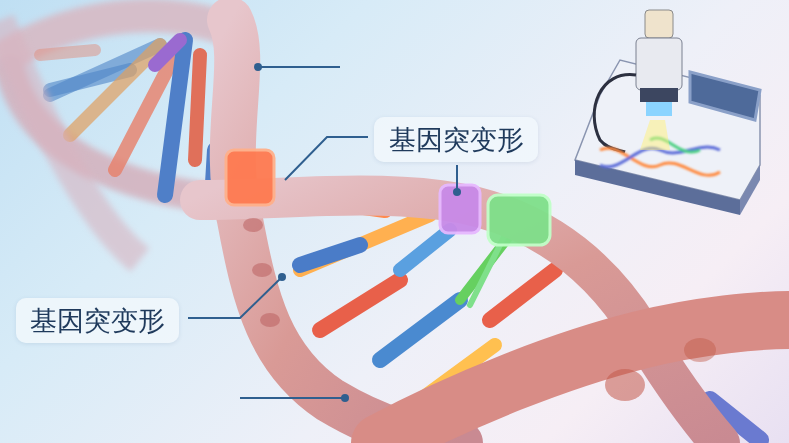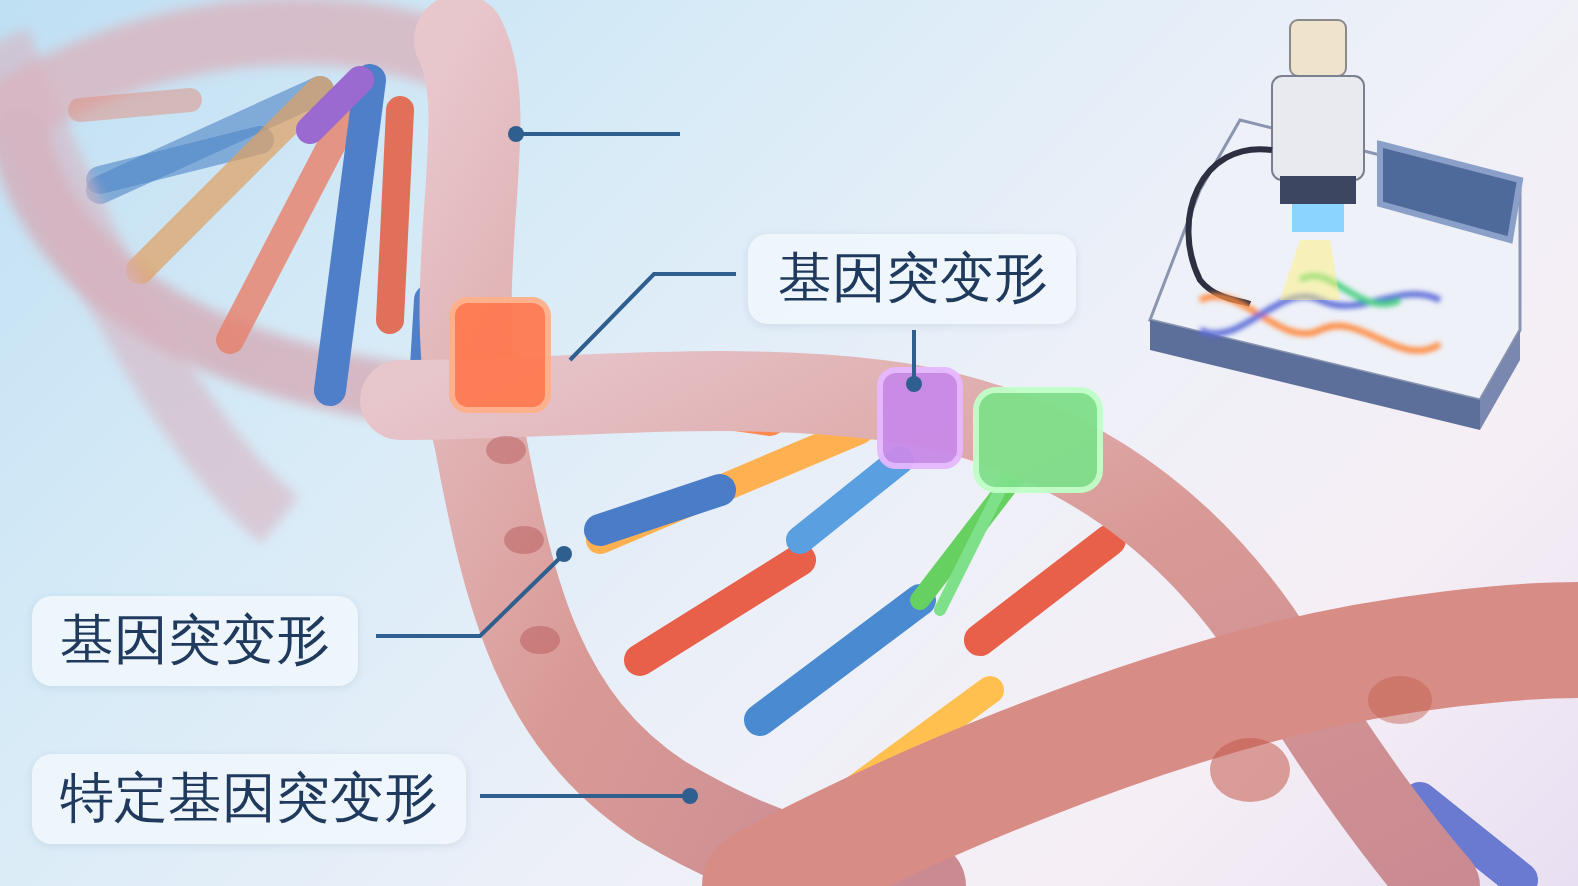--- a/index.html
+++ b/index.html
@@ -106,14 +106,13 @@
         <path d="M600,150 C620,140 640,175 660,165 C680,155 700,185 720,172" stroke="#ff8a40" stroke-width="3" fill="none"></path>
         <path d="M600,165 C620,175 640,140 660,150 C680,160 700,140 720,150" stroke="#5a6ad8" stroke-width="3" fill="none"></path>
         <path d="M650,140 C665,130 680,160 700,150" stroke="#4ad080" stroke-width="3" fill="none"></path>
       </g>
       <path d="M650,120 L640,150 L670,150 L665,120 Z" fill="#fff27a" opacity="0.5"></path>
     </g>
   </svg>
 
   <div class="label" style="left:374px;top:117px;padding-left:15px;">基因突变形</div>
   <div class="label" style="left:16px;top:298px;">基因突变形</div>
-  <div class="label" style="left:16px;top:377px;">特定基因突变形</div>
 </div>
 
 </body></html>

